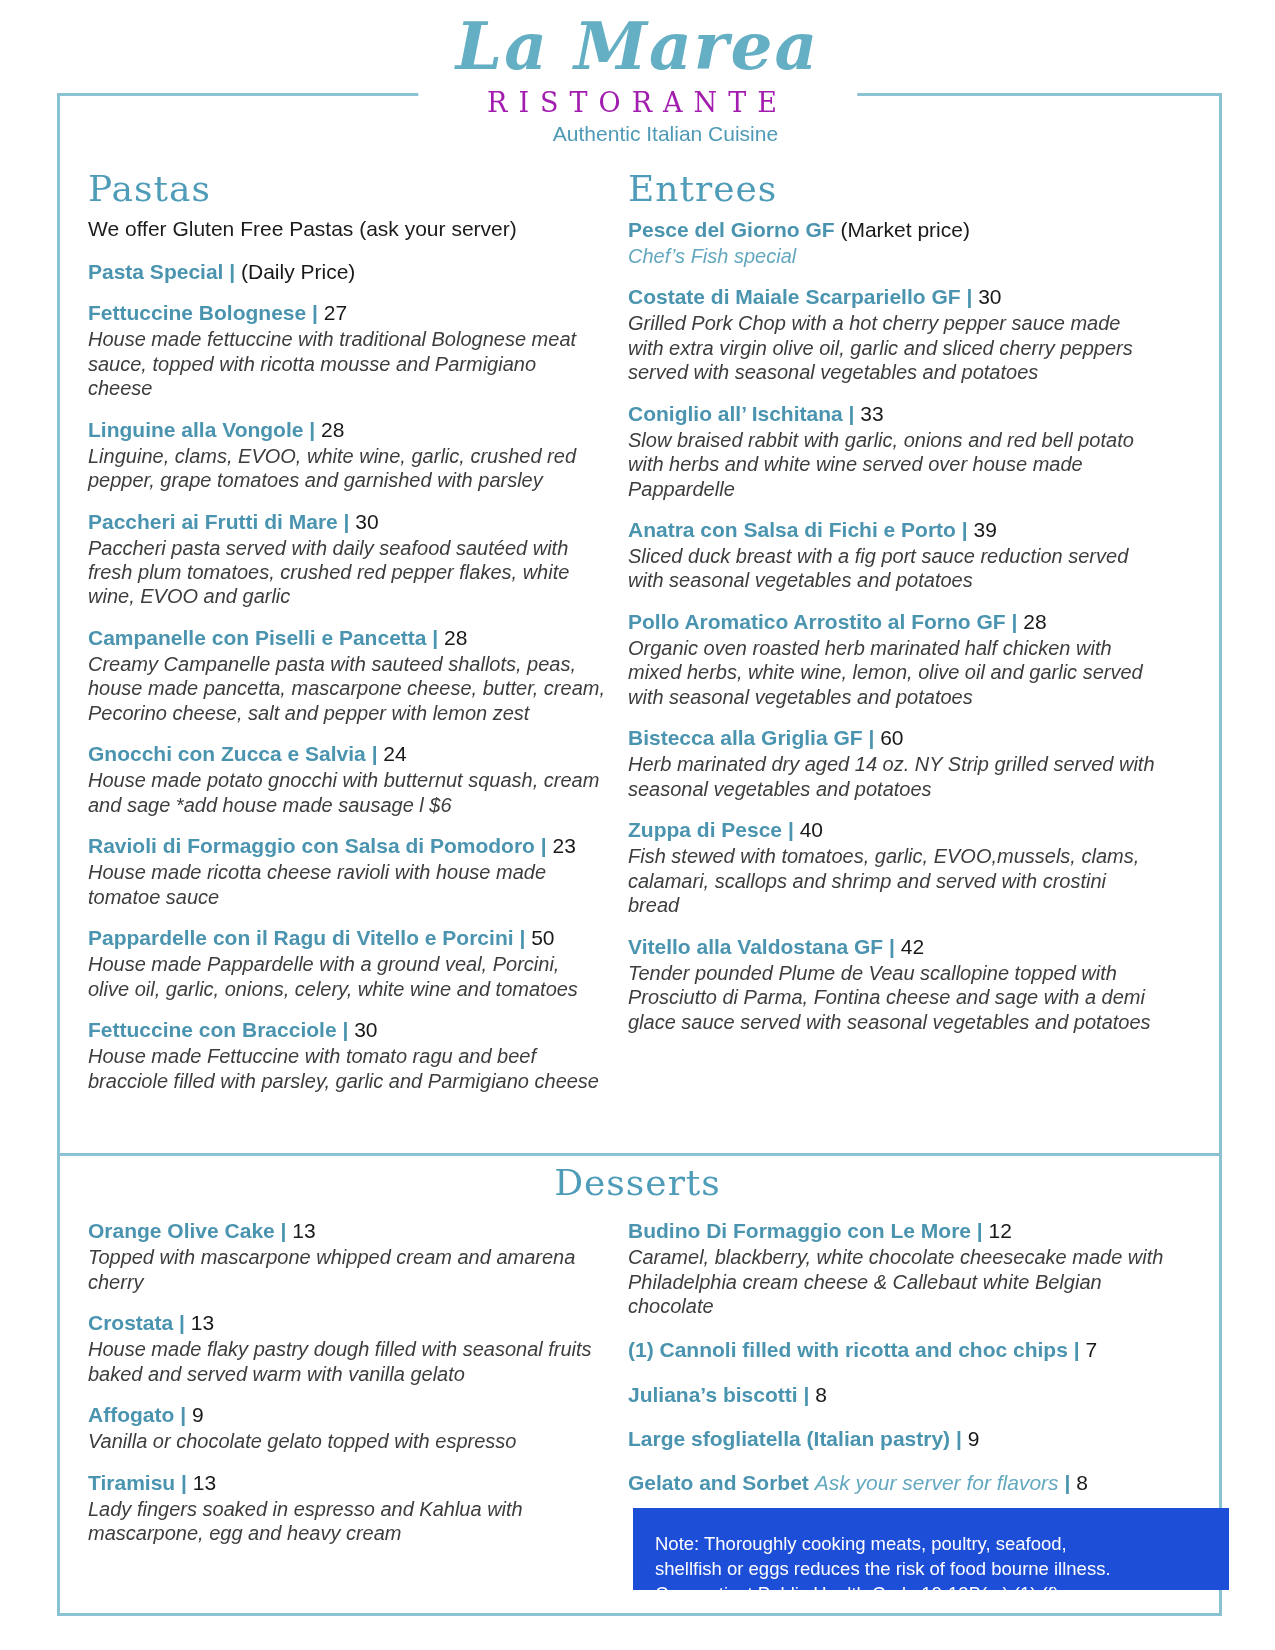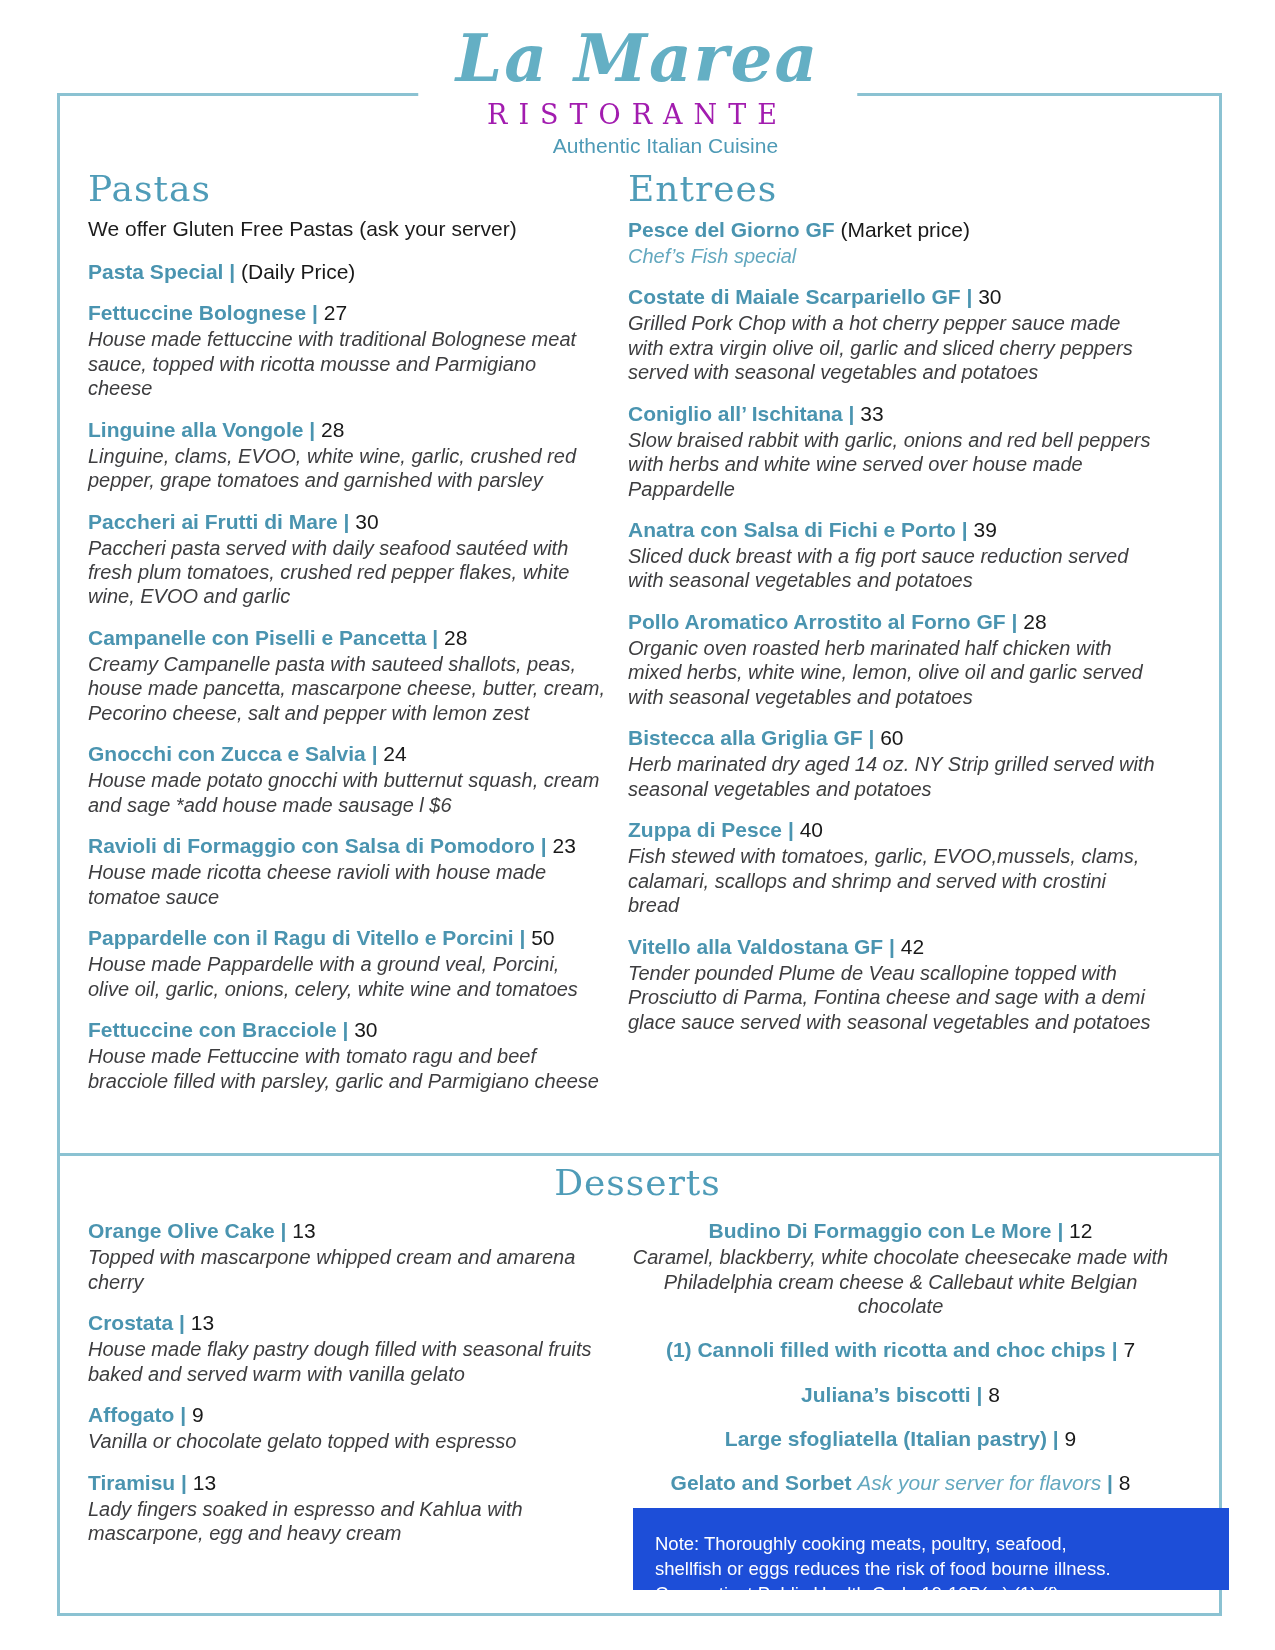--- a/index.html
+++ b/index.html
@@ -1,21 +1,21 @@
 <!DOCTYPE html>
 <html><head>
 <meta charset="utf-8">
 <style>
   html,body{margin:0;padding:0;background:#ffffff;}
   .page{position:relative;width:1275px;height:1650px;background:#fff;overflow:hidden;
         font-family:"Liberation Sans",sans-serif;color:#3d3d3f;}
   .frame{position:absolute;left:57px;top:93px;width:1165px;height:1523px;
          border:3px solid #8bc2d2;box-sizing:border-box;}
   
-  .logo{position:absolute;left:50%;top:24px;transform:translateX(-50%);
+  .logo{position:absolute;left:50%;top:12px;transform:translateX(-50%);
         background:#fff;z-index:2;text-align:center;padding:0 38px;}
   .logo-script{font-family:"DejaVu Serif",serif;font-style:italic;font-weight:bold;
                font-size:66px;line-height:1.05;color:#64afc4;letter-spacing:2px;}
   .logo-sub{font-family:"DejaVu Serif",serif;font-size:27px;letter-spacing:11px;
             color:#a21caf;margin-top:6px;}
   .logo-tag{font-size:21px;color:#4e9ab6;margin-top:4px;margin-left:56px;}
   
   .col{position:absolute;top:168px;}
   .col-left{left:88px;width:517px;}
   .col-right{left:628px;width:530px;}
@@ -29,21 +29,21 @@
   .pr{color:#191919;font-weight:normal;}
   .tail{color:#63a8bf;font-style:italic;font-weight:normal;}
   .sub{color:#63a8bf;font-style:italic;font-size:20px;margin-top:3px;}
   .desc{font-style:italic;font-size:20px;line-height:1.22;color:#3d3d3f;margin-top:2px;}
   
   .divider{position:absolute;left:57px;top:1153px;width:1165px;height:3px;background:#8bc2d2;}
   .desserts-title{position:absolute;left:0;top:1162px;width:1275px;text-align:center;
                   font-family:"DejaVu Serif",serif;font-size:36px;color:#4f9cb8;letter-spacing:1px;}
   .desserts-col{position:absolute;top:1218px;}
   .desserts-left{left:88px;width:517px;}
-  .desserts-right{left:628px;width:545px;text-align:center;}
+  .desserts-right{left:628px;width:545px;}
   .desserts-right .item{margin-bottom:19px;}
   
   .note-box{position:absolute;left:633px;top:1508px;width:596px;height:82px;
             background:#1d4ed8;box-sizing:border-box;padding:24px 22px 0 22px;}
   .note-line{color:#ffffff;font-size:18.5px;line-height:1.35;}
 </style>
 </head>
 <body>
 
 <div class="page">
@@ -103,21 +103,21 @@
         <div class="item">
           <div class="item-head"><span class="nm">Pesce del Giorno GF</span> <span class="pr">(Market price)</span></div>
           <div class="sub">Chef’s Fish special</div>
         </div>
         <div class="item">
           <div class="item-head"><span class="nm">Costate di Maiale Scarpariello GF</span> <span class="pipe">|</span> <span class="pr">30</span></div>
           <div class="desc">Grilled Pork Chop with a hot cherry pepper sauce made with extra virgin olive oil, garlic and sliced cherry peppers served with seasonal vegetables and potatoes</div>
         </div>
         <div class="item">
           <div class="item-head"><span class="nm">Coniglio all’ Ischitana</span> <span class="pipe">|</span> <span class="pr">33</span></div>
-          <div class="desc">Slow braised rabbit with garlic, onions and red bell peppers with herbs and white wine served over house made Pappardelle</div>
+          <div class="desc">Slow braised rabbit with garlic, onions and red bell potato with herbs and white wine served over house made Pappardelle</div>
         </div>
         <div class="item">
           <div class="item-head"><span class="nm">Anatra con Salsa di Fichi e Porto</span> <span class="pipe">|</span> <span class="pr">39</span></div>
           <div class="desc">Sliced duck breast  with a fig port sauce reduction served with seasonal vegetables and potatoes</div>
         </div>
         <div class="item">
           <div class="item-head"><span class="nm">Pollo Aromatico Arrostito al Forno GF</span> <span class="pipe">|</span> <span class="pr">28</span></div>
           <div class="desc">Organic oven roasted herb marinated half chicken with mixed herbs, white wine, lemon, olive oil and garlic served with seasonal vegetables and potatoes</div>
         </div>
         <div class="item">

